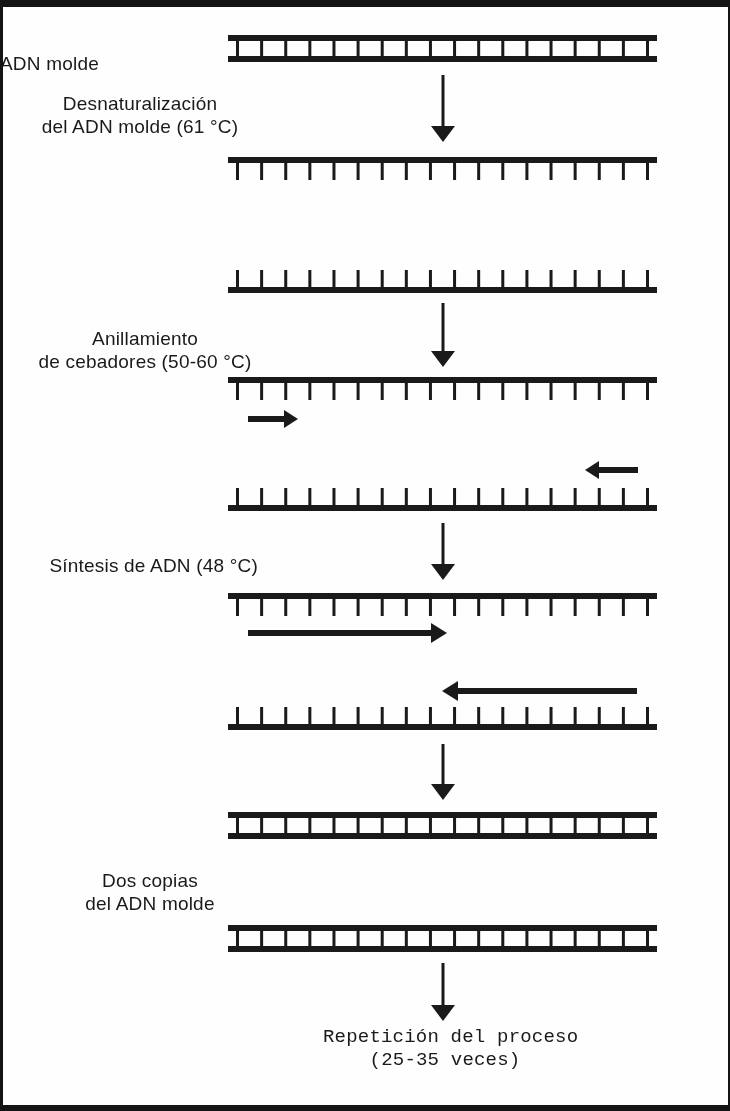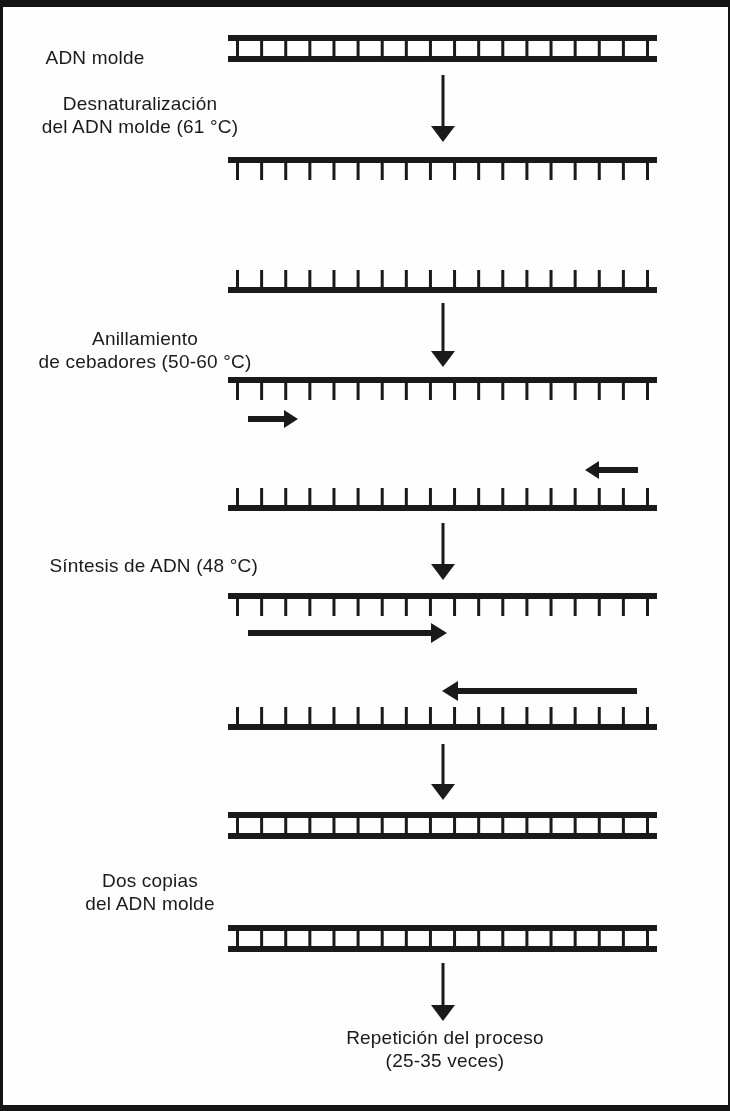--- a/index.html
+++ b/index.html
@@ -29,26 +29,26 @@
   .lbl {
     position: absolute;
     color: #1a1a1a;
     font-size: 19px;
     line-height: 23px;
     letter-spacing: 0.2px;
     white-space: nowrap;
   }
   .lbl div { white-space: nowrap; }
   
-  .lbl-adn-molde      { top: 39px;  left: -3px;  width: 190px; text-align: center;  }
+  .lbl-adn-molde      { top: 45px;  left: -3px;  width: 190px; text-align: left;  }
   .lbl-desnat         { top: 85px;  left: 7px;   width: 260px; text-align: center; }
   .lbl-anilla         { top: 320px; left: 12px;  width: 260px; text-align: center; }
   .lbl-sintesis       { top: 547px; left: -3px;  width: 258px; text-align: right;  }
   .lbl-dos-copias     { top: 862px; left: 27px;  width: 240px; text-align: center; }
-  .lbl-repeticion     { top: 1019px;left: 320px; width: 244px; text-align: center; }
+  .lbl-repeticion     { top: 1019px;left: 320px; width: 244px; text-align: center; font-family: Liberation Mono, monospace; }
 </style>
 </head>
 <body>
 
 <div class="figure">
 
   <svg class="gfx" viewBox="0 0 730 1111" id="diagram-svg" xmlns="http://www.w3.org/2000/svg">
       <rect x="228" y="35" width="429" height="6" fill="#1a1a1a"></rect>
       <rect x="228" y="56" width="429" height="6" fill="#1a1a1a"></rect>
       <rect x="236" y="39" width="3" height="19" fill="#1a1a1a"></rect>

